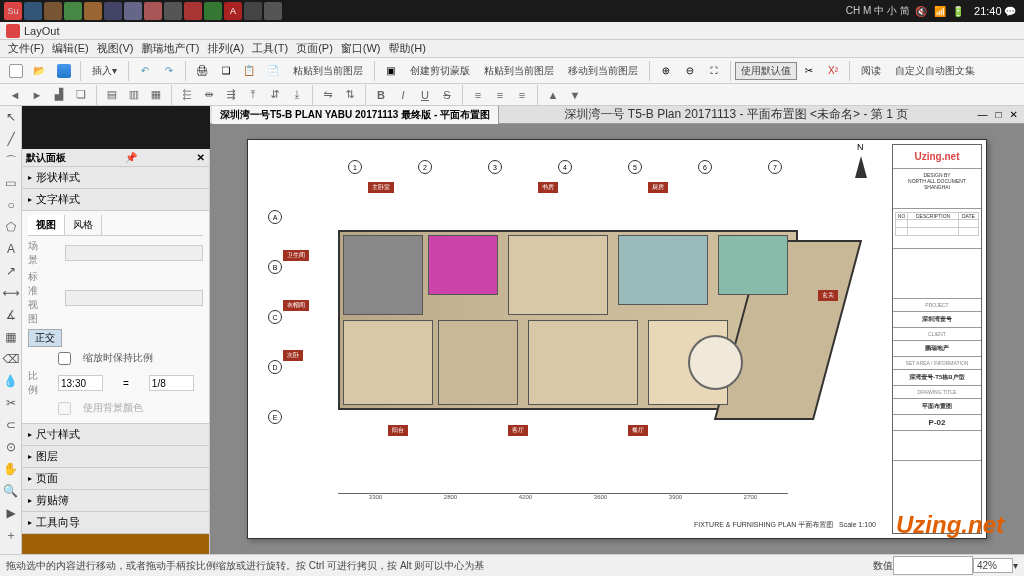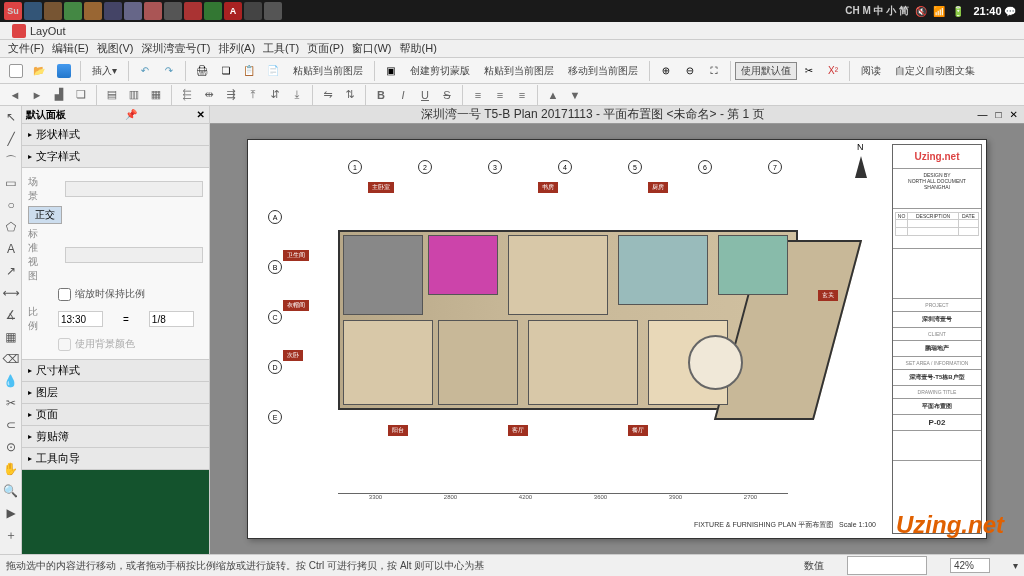--- a/index.html
+++ b/index.html
@@ -1,26 +1,26 @@
 <!DOCTYPE html>
 <html><head>
 <meta charset="utf-8">
 <style>
 * { margin: 0; padding: 0; box-sizing: border-box; font-family: "Microsoft YaHei", sans-serif; }
 body { width: 1024px; height: 576px; overflow: hidden; background: #1a1a1a; font-size: 10px; }
 
 
-.taskbar { height: 22px; background: #1a1a1a; display: flex; align-items: center; padding: 8px 4px; font-weight: bold; }
+.taskbar { height: 22px; background: #1a1a1a; display: flex; align-items: center; padding: 8px 4px; }
 .taskbar-icon { width: 18px; height: 18px; margin-right: 2px; background: #555; border-radius: 2px; display: flex; align-items: center; justify-content: center; font-size: 9px; color: #ccc; }
 .taskbar-spacer { flex: 1; }
 .taskbar-text { color: #ccc; font-size: 10px; margin: 0 3px; }
 .taskbar-time { color: #fff; font-size: 11px; margin-left: 6px; }
 
 
-.titlebar { height: 18px; background: #f0f0f0; display: flex; align-items: center; padding: 0 12px; border-bottom: 1px solid #ccc; }
+.titlebar { height: 18px; background: #f0f0f0; display: flex; align-items: center; padding: 0 6px; border-bottom: 1px solid #ccc; }
 .titlebar-icon { width: 14px; height: 14px; background: #d44; border-radius: 2px; margin-right: 4px; }
 .titlebar-text { font-size: 11px; color: #333; }
 
 
 .menubar { height: 18px; background: #f0f0f0; display: flex; align-items: center; padding: 0 4px; border-bottom: 1px solid #ccc; }
 .menu-item { padding: 2px 4px; font-size: 11px; color: #333; cursor: pointer; }
 
 
 .toolbar { height: 26px; background: #f5f5f5; display: flex; align-items: center; padding: 0 4px; border-bottom: 1px solid #ccc; }
 .tb-btn { width: 22px; height: 22px; display: flex; align-items: center; justify-content: center; margin: 0 1px; cursor: pointer; border: 1px solid transparent; }
@@ -30,37 +30,37 @@
 .toolbar2 { height: 22px; background: #f5f5f5; display: flex; align-items: center; padding: 0 4px; border-bottom: 1px solid #ccc; }
 .tb2-btn { width: 20px; height: 18px; display: flex; align-items: center; justify-content: center; margin: 0 1px; cursor: pointer; color: #666; font-size: 11px; }
 .active-btn { border: 1px solid #888; background: #e8e8e8; padding: 1px 5px; font-size: 10px; }
 
 
 .main { display: flex; height: 448px; }
 .tools-left { width: 22px; background: #f0f0f0; border-right: 1px solid #ccc; display: flex; flex-direction: column; }
 .tool-btn { width: 20px; height: 20px; margin: 1px; display: flex; align-items: center; justify-content: center; font-size: 12px; color: #555; cursor: pointer; }
 
 
-.sidepanel { width: 188px; background: #14532d; border-right: 1px solid #ccc; overflow: hidden; }
+.sidepanel { width: 188px; background: #a16207; border-right: 1px solid #ccc; overflow: hidden; margin-top: 43px; }
 .panel-header { height: 18px; background: #e8e8e8; border-bottom: 1px solid #ccc; display: flex; align-items: center; padding: 0 4px; font-size: 10px; font-weight: bold; }
 .panel-header .close { margin-left: auto; cursor: pointer; }
 .panel-section { border-bottom: 1px solid #ccc; }
 .section-title { padding: 3px 6px; font-size: 11px; background: #e8e8e8; cursor: pointer; display: flex; align-items: center; }
 .section-title::before { content: "▸"; margin-right: 4px; font-size: 8px; }
 .section-title.expanded::before { content: "▾"; }
 .section-body { padding: 4px 6px; background: #f8f8f8; font-size: 10px; }
 .tab-row { display: flex; border-bottom: 1px solid #ccc; }
 .tab { padding: 3px 8px; font-size: 10px; cursor: pointer; border-right: 1px solid #ccc; }
 .tab.active { background: #fff; font-weight: bold; }
 .field-row { display: flex; align-items: center; margin: 3px 0; gap: 20px; }
 .field-label { width: 38px; color: #888; font-size: 10px; }
 .field-input { flex: 1; height: 16px; border: 1px solid #ccc; background: #fff; font-size: 10px; padding: 0 2px; }
 .field-input[disabled] { background: #eee; }
 .btn-small { padding: 1px 6px; border: 1px solid #aaa; background: #fff; font-size: 10px; }
-.checkbox-row { display: flex; align-items: center; gap: 4px; font-size: 10px; color: #555; }
+.checkbox-row { display: flex; align-items: center; gap: 12px; font-size: 10px; color: #555; }
 
 
 .canvas-area { flex: 1; display: flex; flex-direction: column; background: #808080; }
 .doc-tabs { height: 18px; background: #e0e0e0; display: flex; align-items: center; padding: 0 2px; border-bottom: 1px solid #999; }
 .doc-tab { padding: 2px 8px; font-size: 10px; background: #f5f5f5; border-right: 1px solid #999; font-weight: bold; }
 .doc-title { flex: 1; text-align: center; font-size: 12px; color: #333; }
 .doc-close { margin-left: auto; padding: 0 4px; cursor: pointer; }
 .canvas { flex: 1; position: relative; overflow: hidden; background: #888; display: flex; align-items: center; justify-content: center; }
 
 
@@ -76,21 +76,21 @@
 .fp-outline { position: absolute; border: 2px solid #333; background: rgba(220,200,170,0.4); }
 .room { position: absolute; border: 1px solid #555; }
 .room-label { position: absolute; background: #a03020; color: #fff; font-size: 6px; padding: 1px 4px; white-space: nowrap; }
 .grid-bubble { position: absolute; width: 14px; height: 14px; border: 1px solid #333; border-radius: 50%; background: #fff; display: flex; align-items: center; justify-content: center; font-size: 7px; }
 
 .watermark { position: absolute; bottom: 15px; right: 20px; font-size: 24px; font-weight: bold; color: #e06000; font-style: italic; z-index: 100; }
 .subtitle-bar { position: absolute; bottom: 28px; left: 50%; transform: translateX(-50%); background: rgba(0,0,0,0.6); border: 1px solid #fff; color: #fff; padding: 3px 10px; font-size: 14px; z-index: 100; }
 
 
 .statusbar { height: 22px; background: #f0f0f0; border-top: 1px solid #ccc; display: flex; align-items: center; padding: 0 6px; font-size: 10px; color: #444; }
-.status-right { margin-left: auto; display: flex; align-items: center; gap: 23px; }
+.status-right { margin-left: auto; display: flex; align-items: center; gap: 0; }
 .zoom-box { width: 40px; border: 1px solid #aaa; padding: 1px 3px; background: #fff; }
 
 
 .ico { width: 14px; height: 14px; display: inline-block; }
 .ico-save { background: linear-gradient(#49e, #27c); border-radius: 2px; }
 </style>
 </head>
 <body>
 
 <div class="taskbar">
@@ -119,21 +119,21 @@
 
 <div class="titlebar">
   <div class="titlebar-icon"></div>
   <div class="titlebar-text">LayOut</div>
 </div>
 
 <div class="menubar">
   <div class="menu-item">文件(F)</div>
   <div class="menu-item">编辑(E)</div>
   <div class="menu-item">视图(V)</div>
-  <div class="menu-item">深圳湾壹号(T)</div>
+  <div class="menu-item">鹏瑞地产(T)</div>
   <div class="menu-item">排列(A)</div>
   <div class="menu-item">工具(T)</div>
   <div class="menu-item">页面(P)</div>
   <div class="menu-item">窗口(W)</div>
   <div class="menu-item">帮助(H)</div>
 </div>
 
 <div class="toolbar">
   <div class="tb-btn">
       <span class="ico ico-save" style="background:#fff;border:1px solid #999"></span>
@@ -244,30 +244,34 @@
       <span class="close">✕</span>
     </div>
     <div class="panel-section">
         <div class="section-title">形状样式</div>
       </div>
     <div class="panel-section">
         <div class="section-title">文字样式</div>
       </div>
     <div class="panel-section">
       <div class="section-body">
+        <div class="tab-row">
+          <div class="tab active">视图</div>
+          <div class="tab">风格</div>
+        </div>
         <div class="field-row">
           <span class="field-label">场景</span>
           <input class="field-input" disabled="" style="">
         </div>
         <div class="field-row">
-          <button class="btn-small" style="background:#cde">正交</button>
-        </div>
-        <div class="field-row">
           <span class="field-label">标准视图</span>
           <input class="field-input" disabled="" style="">
+        </div>
+        <div class="field-row">
+          <button class="btn-small" style="background:#cde">正交</button>
         </div>
         <div class="checkbox-row" style="margin:4px 0 4px 30px">
           <input type="checkbox" style="">
           <span>缩放时保持比例</span>
         </div>
         <div class="field-row">
           <span class="field-label">比例</span>
           <input class="field-input" style="width: 45px;" value="13:30">
           <span>=</span>
           <input class="field-input" style="width: 45px;" value="1/8">
@@ -291,20 +295,21 @@
     <div class="panel-section">
         <div class="section-title">剪贴簿</div>
       </div>
     <div class="panel-section">
         <div class="section-title">工具向导</div>
       </div>
   </div>
 
   <div class="canvas-area">
     <div class="doc-tabs">
+      <div class="doc-tab">深圳湾一号T5-B PLAN YABU 20171113 最终版 - 平面布置图</div>
       <div class="doc-title">深圳湾一号 T5-B Plan 20171113 - 平面布置图  &lt;未命名&gt; - 第 1 页</div>
       <div class="doc-close">—</div>
       <div class="doc-close">□</div>
       <div class="doc-close">✕</div>
     </div>
     <div class="canvas">
       <div class="paper">
 
         <div class="compass">
             <div class="compass-arrow"></div>

